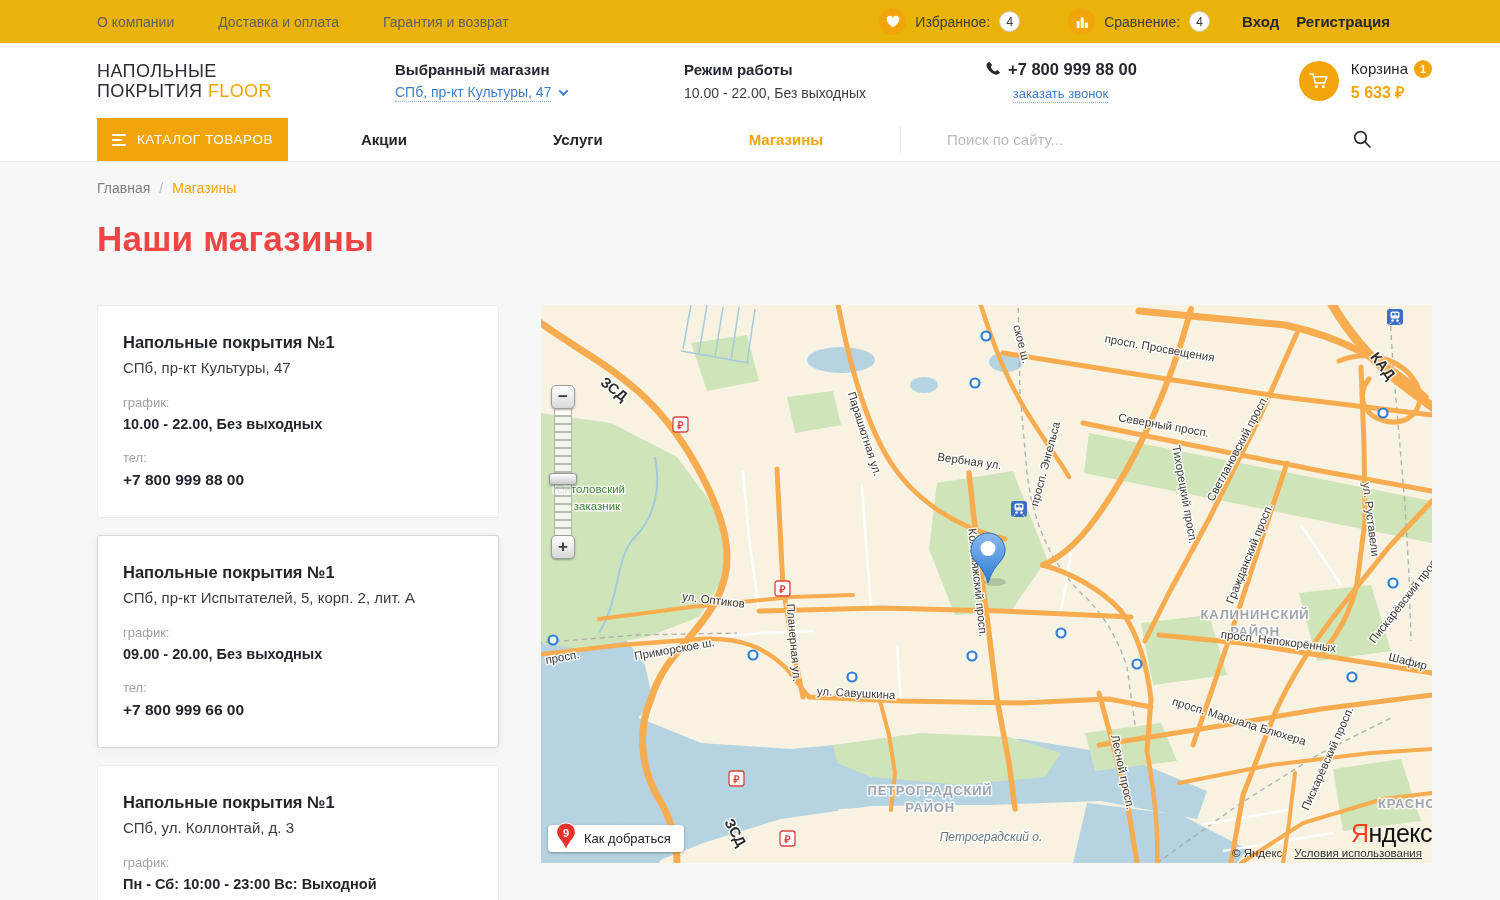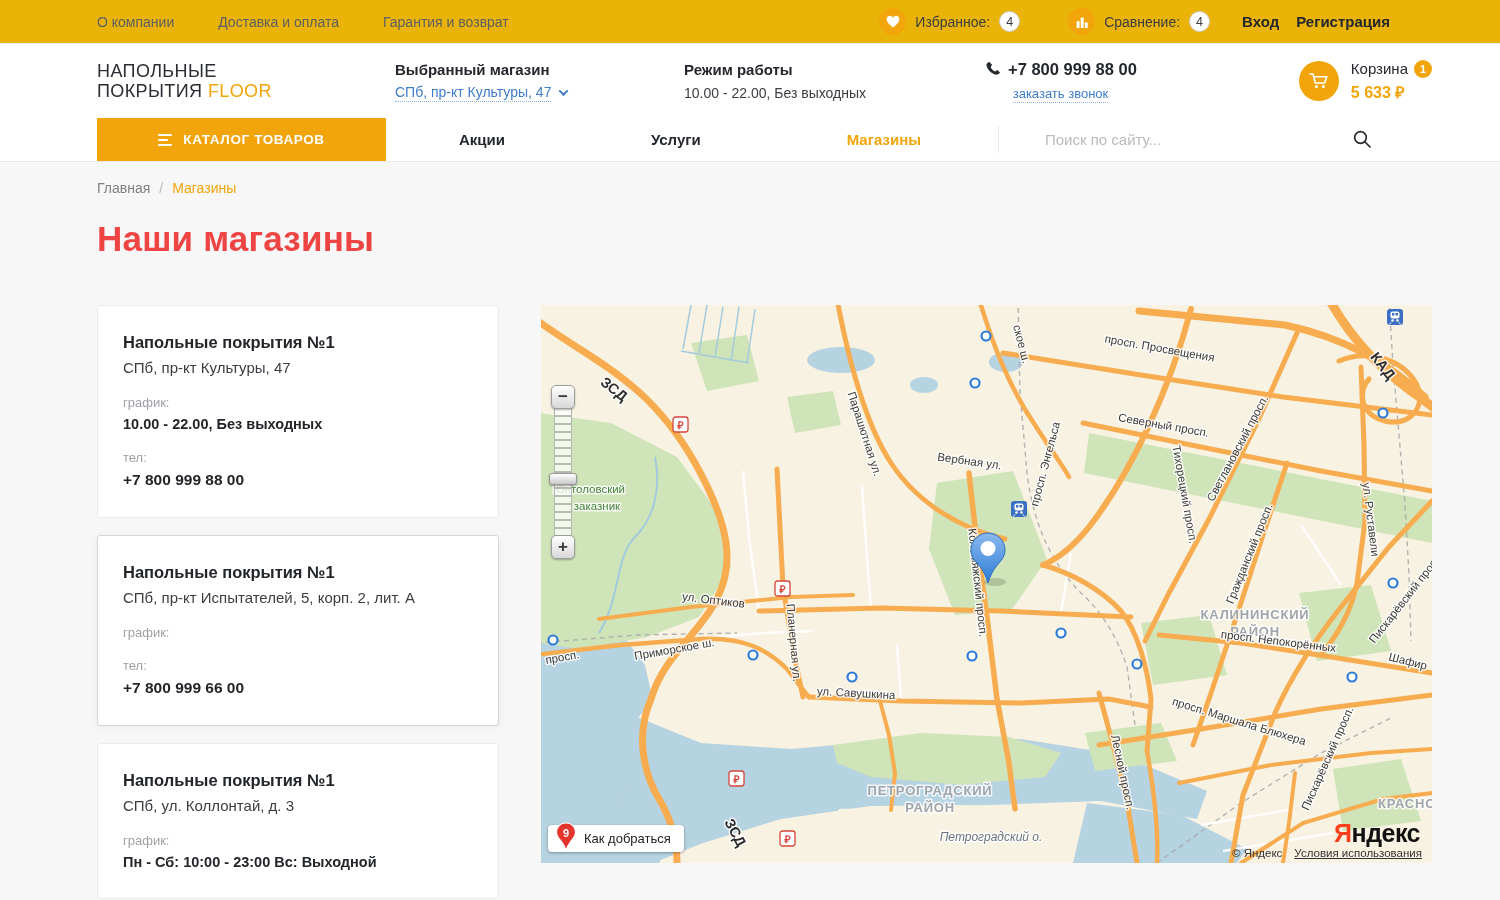--- a/index.html
+++ b/index.html
@@ -43,22 +43,22 @@
                  display:flex; align-items:center; justify-content:center; }
   .cart-line1 { display:flex; align-items:center; gap:6px; }
   .cart-word { font-size:15px; color:#24272D; }
   .cart-badge { width:18px; height:18px; border-radius:50%; background:#F2A50A; color:#fff;
                 font-size:11px; font-weight:700; display:flex; align-items:center; justify-content:center; }
   .cart-total { margin-top:3px; font-size:16px; font-weight:700; color:#F2A50A; }
 
   
   .navbar { height:44px; background:#fff; border-bottom:1px solid #E9E9E9;
             display:flex; align-items:stretch; padding:0 97px; }
-  .catalog-btn { width:289px; background:#F2A50A; color:#fff; display:flex; align-items:center;
-                 justify-content:center; gap:11px; font-size:13.5px; font-weight:700;
+  .catalog-btn { width:191px; background:#F2A50A; color:#fff; display:flex; align-items:center;
+                 justify-content:center; gap:11px; font-size:13.5px; font-weight:400;
                  letter-spacing:.6px; cursor:pointer; }
   .burger { display:flex; flex-direction:column; gap:3px; }
   .burger span { height:2px; background:#fff; border-radius:1px; }
   .burger span:nth-child(1){ width:14px; } .burger span:nth-child(2){ width:10px; }
   .burger span:nth-child(3){ width:14px; }
   .nav-links { width:608px; display:flex; align-items:center; justify-content:space-around; }
   .nav-link { font-size:15px; font-weight:700; color:#24272D; cursor:pointer; }
   .nav-link.active { color:#F2A50A; }
   .nav-search { flex:1; border-left:1px solid #E7E7E7; margin:8px 4px; display:flex; align-items:center; position:relative; }
   .nav-search input { border:none; outline:none; background:transparent; margin-left:46px;
@@ -111,21 +111,21 @@
 
   .map-directions { position:absolute; left:7px; bottom:11px; height:27px; background:#fff;
                     border-radius:4px; box-shadow:0 1px 3px rgba(0,0,0,.35); display:flex;
                     align-items:center; padding:0 13px 0 36px; font-size:13px; color:#222;
                     cursor:pointer; z-index:5; }
   .dir-pin { position:absolute; left:7px; top:-3px; }
 
   .map-attrib { position:absolute; right:10px; bottom:4px; font-size:11.5px; color:#333;
                 display:flex; gap:12px; z-index:5; }
   .map-terms { text-decoration:underline; cursor:pointer; color:#333; }
-  .map-logo { position:absolute; right:12px; bottom:15px; font-size:25px; font-weight:700;
+  .map-logo { position:absolute; right:0px; bottom:15px; font-size:25px; font-weight:400;
               color:#111; letter-spacing:-.5px; z-index:4; }
   .map-logo .ya { color:#FC3F1D; }
 </style>
 </head>
 <body>
 
 <div class="topbar">
   <div class="topbar-links">
     <span class="topbar-link">О компании</span>
     <span class="topbar-link">Доставка и оплата</span>
@@ -246,20 +246,21 @@
         <div class="card-addr">СПб, пр-кт Культуры, 47</div>
         <div class="card-label">график:</div>
         <div class="card-sched">10.00 - 22.00, Без выходных</div>
         <div class="card-label">тел:</div>
         <div class="card-phone">+7 800 999 88 00</div>
       </div>
       <div class="card active">
         <div class="card-name">Напольные покрытия №1</div>
         <div class="card-addr">СПб, пр-кт Испытателей, 5, корп. 2, лит. А</div>
         <div class="card-label">график:</div>
+        <div class="card-sched">09.00 - 20.00, Без выходных</div>
         <div class="card-label">тел:</div>
         <div class="card-phone">+7 800 999 66 00</div>
       </div>
       <div class="card">
         <div class="card-name">Напольные покрытия №1</div>
         <div class="card-addr">СПб, ул. Коллонтай, д. 3</div>
         <div class="card-label">график:</div>
         <div class="card-sched">Пн - Сб: 10:00 - 23:00 Вс: Выходной</div>
 
       </div>

